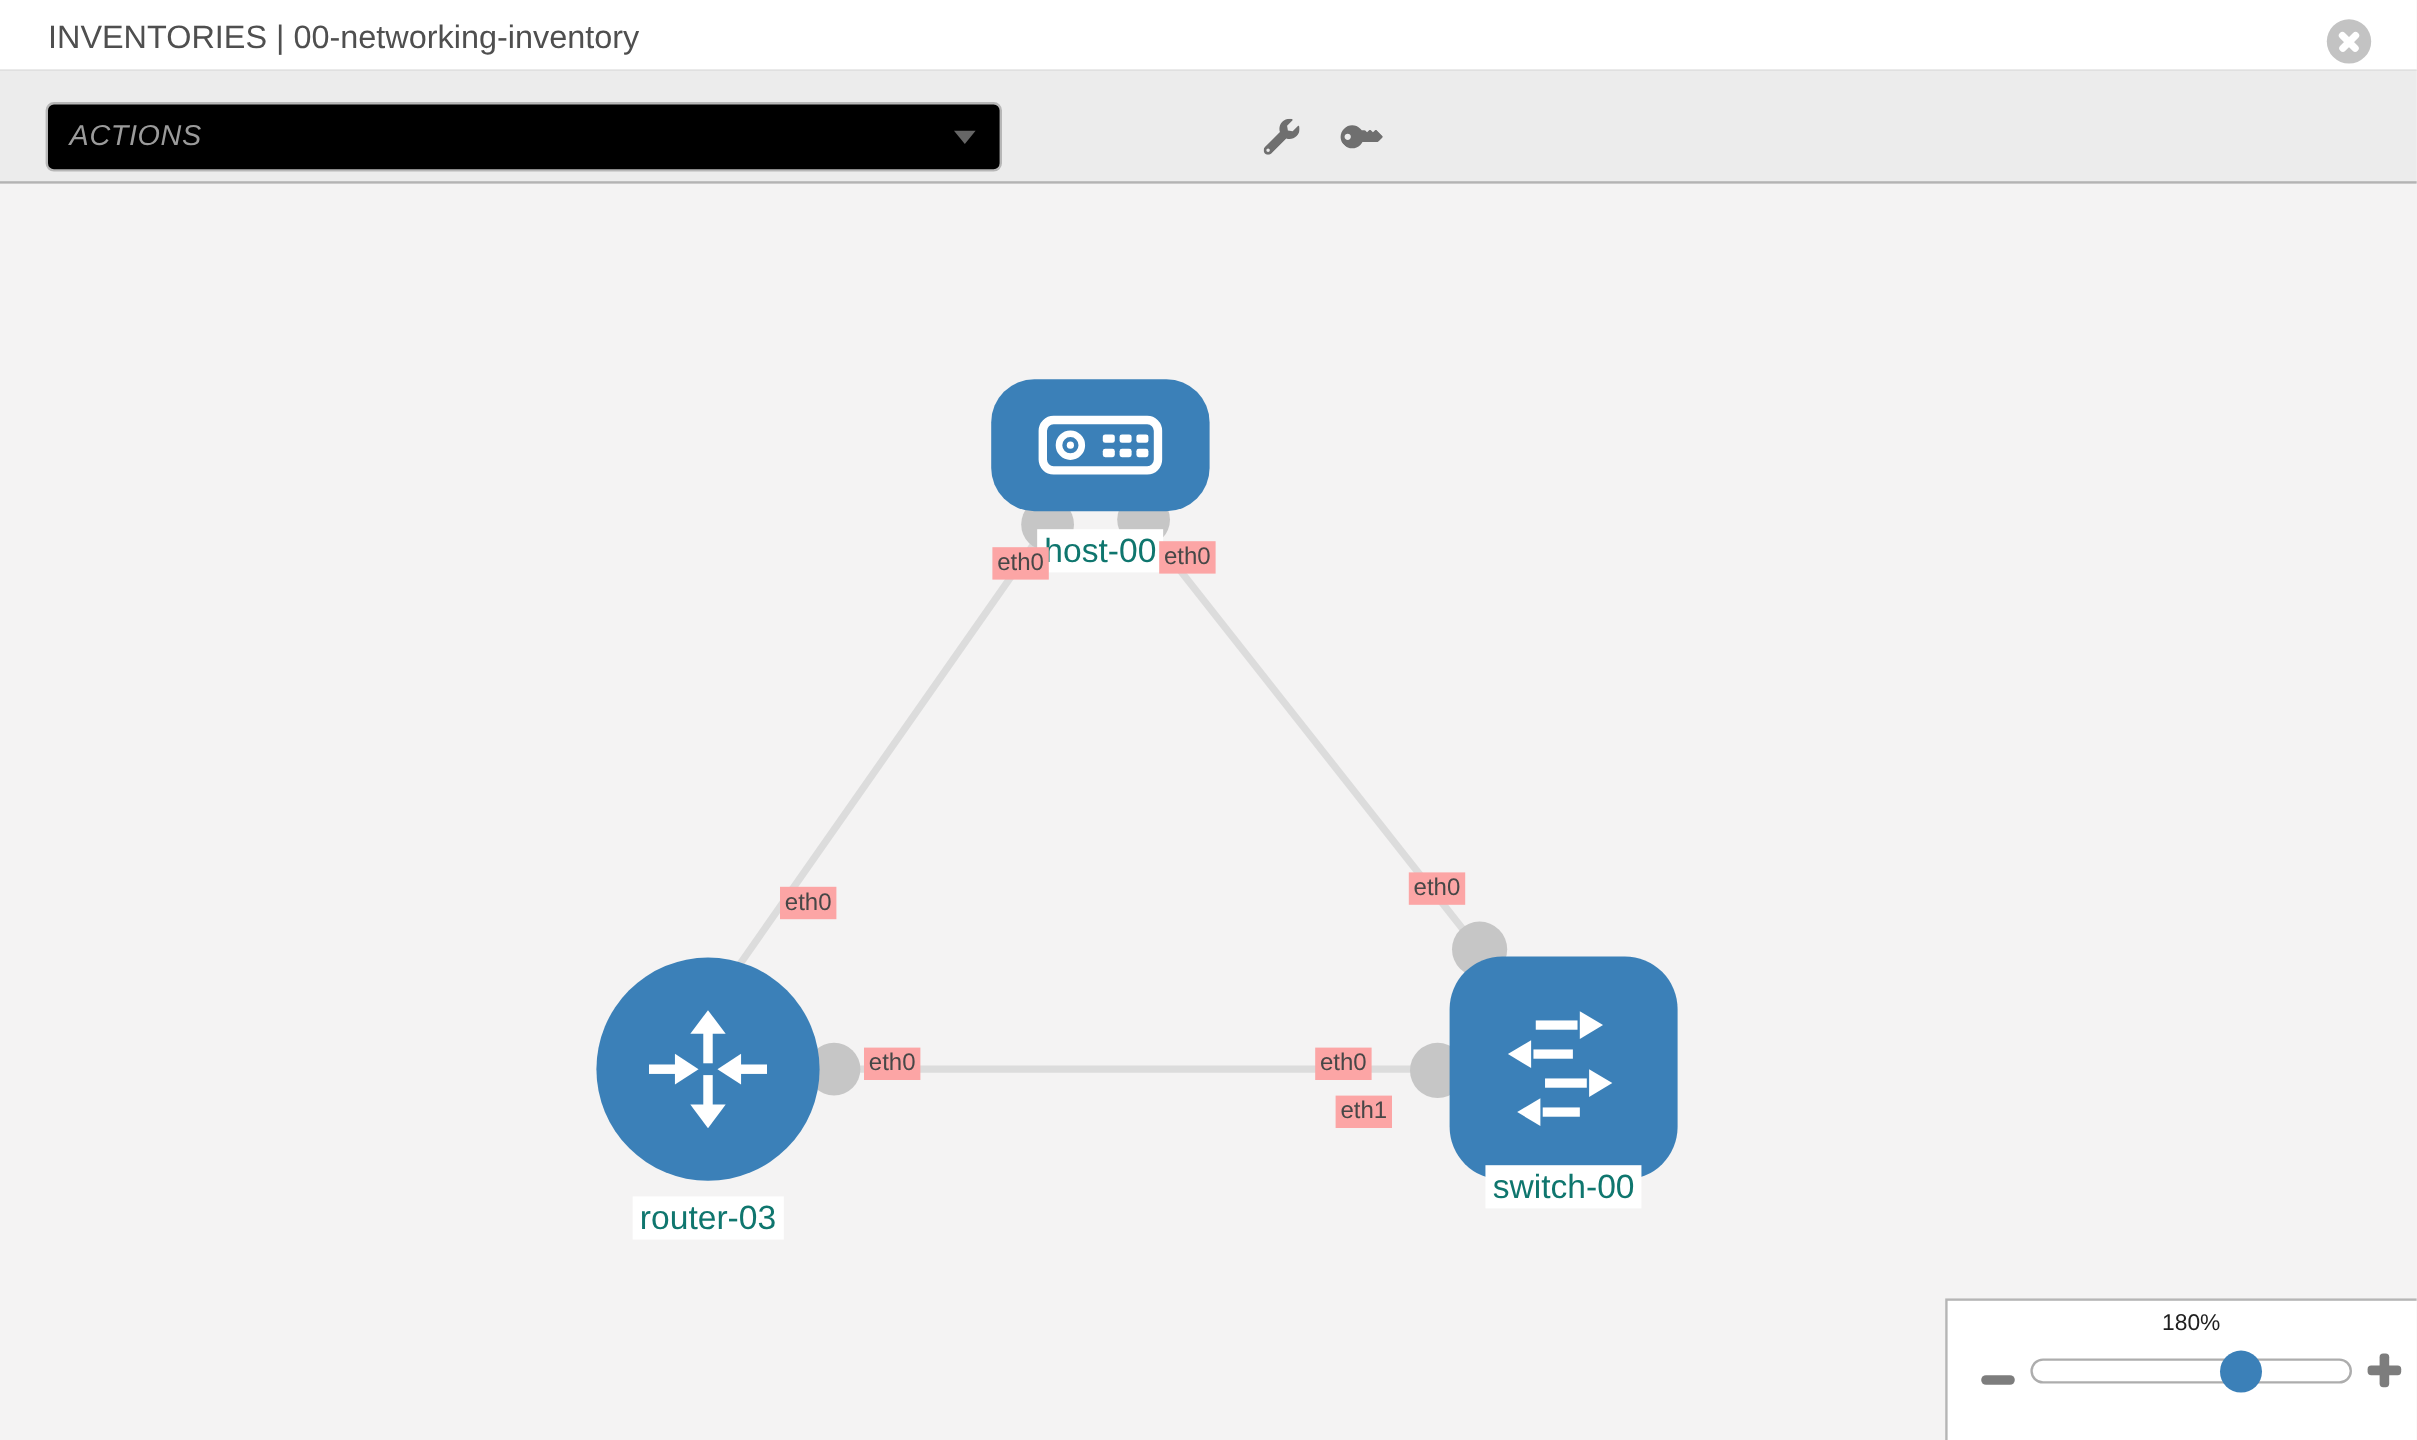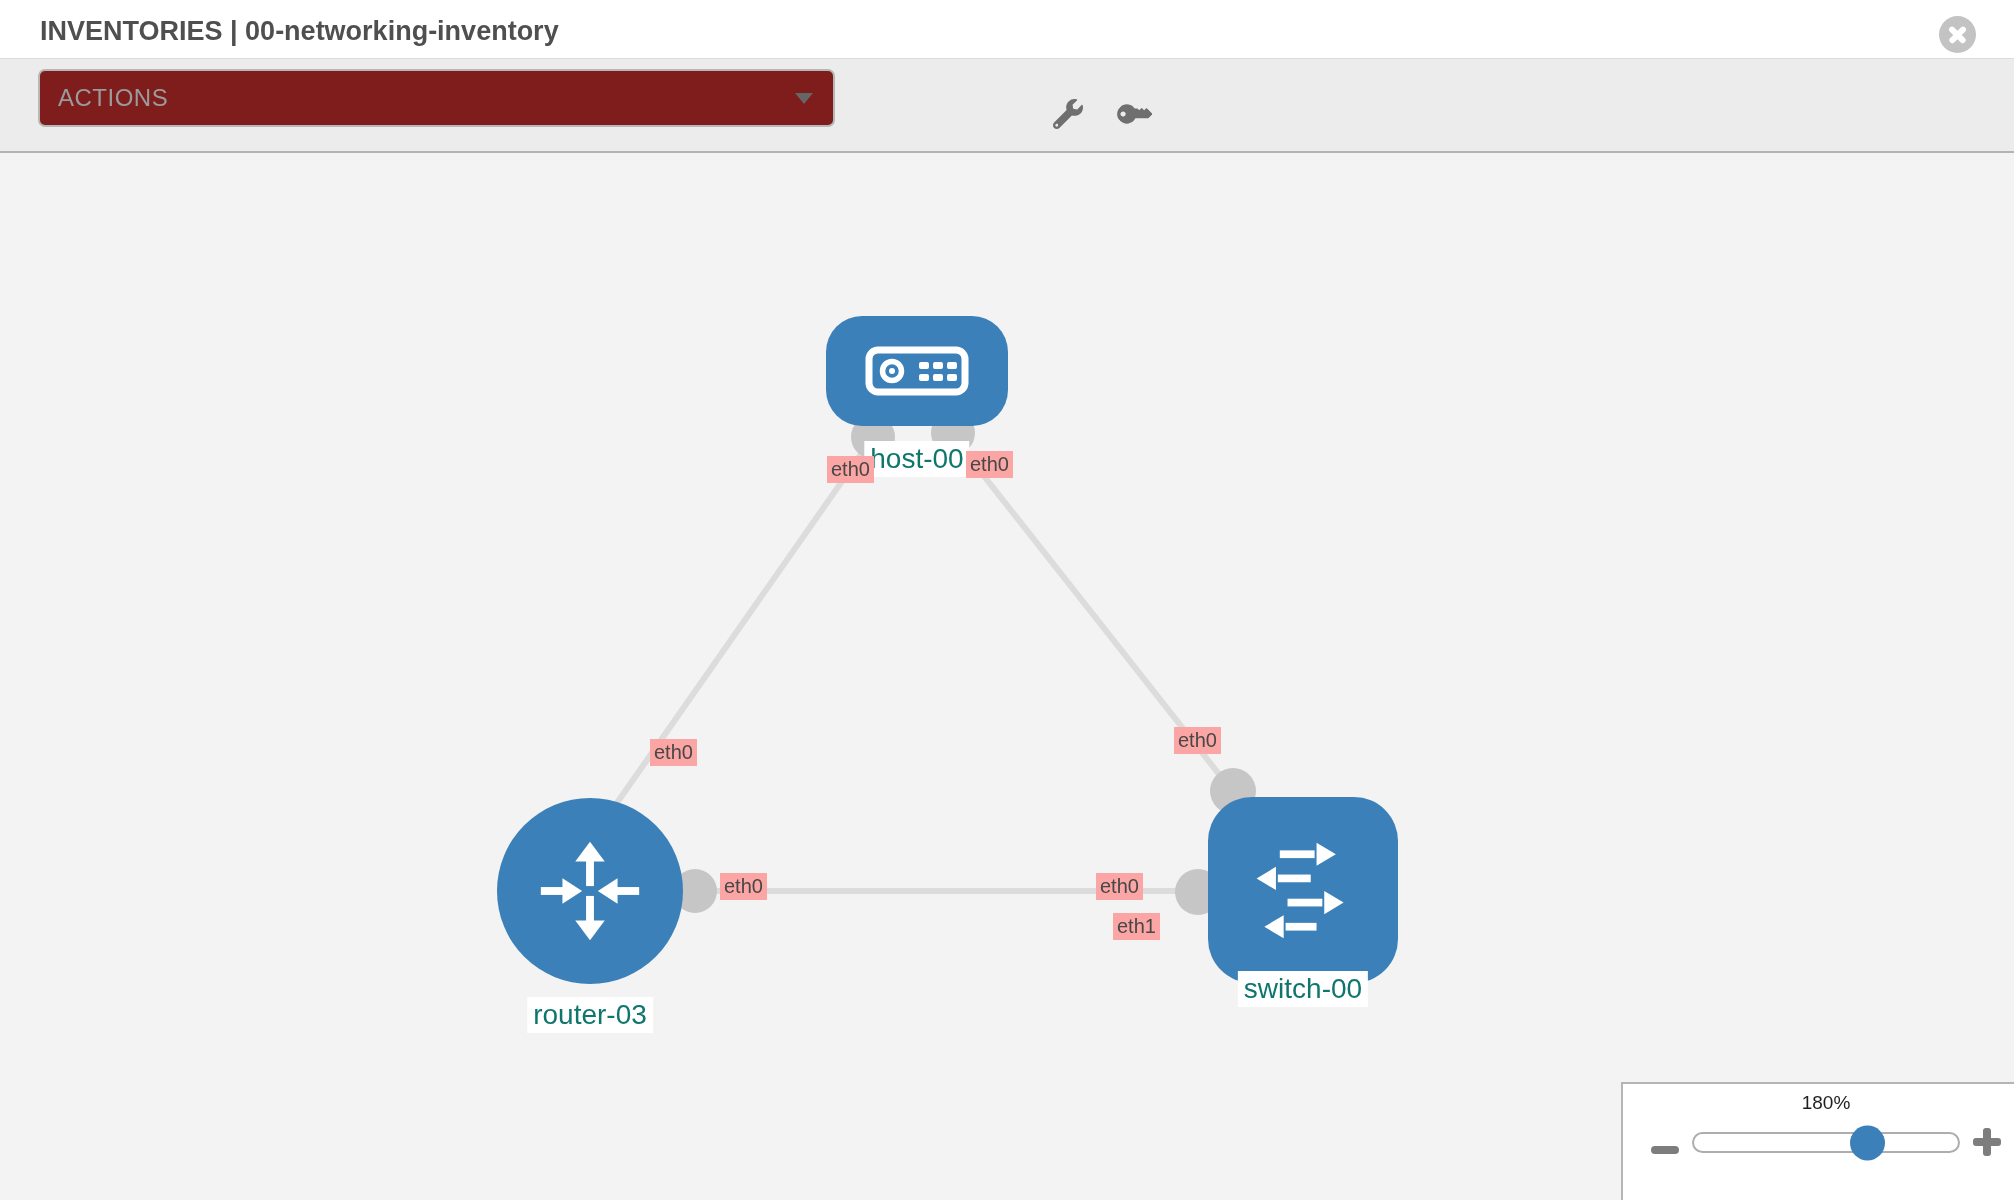--- a/index.html
+++ b/index.html
@@ -6,39 +6,39 @@
   body{
     width:2014px;height:1200px;overflow:hidden;position:relative;
     font-family:"Liberation Sans", sans-serif;background:#f4f3f3;
   }
   
   .header{
     position:absolute;left:0;top:0;width:2014px;height:58px;background:#ffffff;
   }
   .page-title{
     position:absolute;left:40px;top:0;height:42px;line-height:62px;
-    font-size:27px;font-weight:bold;color:#4f4f4f;margin:0;white-space:nowrap;
+    font-size:27px;font-weight:normal;color:#4f4f4f;margin:0;white-space:nowrap;
   }
   .close-btn{
     position:absolute;left:1939px;top:16px;width:37px;height:37px;border-radius:50%;
     background:#c3c3c3;cursor:pointer;
   }
   .close-btn .bar{
     position:absolute;left:8px;top:16px;width:21px;height:5.5px;border-radius:3px;background:#ffffff;
   }
   .close-btn .bar.b1{transform:rotate(45deg);}
   .close-btn .bar.b2{transform:rotate(-45deg);}
   
   .toolbar{
     position:absolute;left:0;top:58px;width:2014px;height:95px;background:#ececec;
     border-top:1px solid #dcdcdc;border-bottom:2px solid #b3b3b3;box-sizing:border-box;
   }
   .combo{
-    position:absolute;top:10px;height:58px;background:#7f1d1d;border:2px solid #b7b7b7;
-    border-radius:7px;box-sizing:border-box;cursor:pointer;
+    position:absolute;top:26px;height:58px;background:#000000;border:2px solid #b7b7b7;
+    border-radius:7px;box-sizing:border-box;cursor:pointer;font-style:italic;
   }
   .combo .combo-text{
     position:absolute;left:18px;top:0;height:54px;line-height:54px;
     font-size:24px;color:#9b9b9b;letter-spacing:0.5px;
   }
   .caret{
     position:absolute;right:20px;top:22px;width:0;height:0;
     border-left:9px solid transparent;border-right:9px solid transparent;
     border-top:11px solid #666666;
   }

